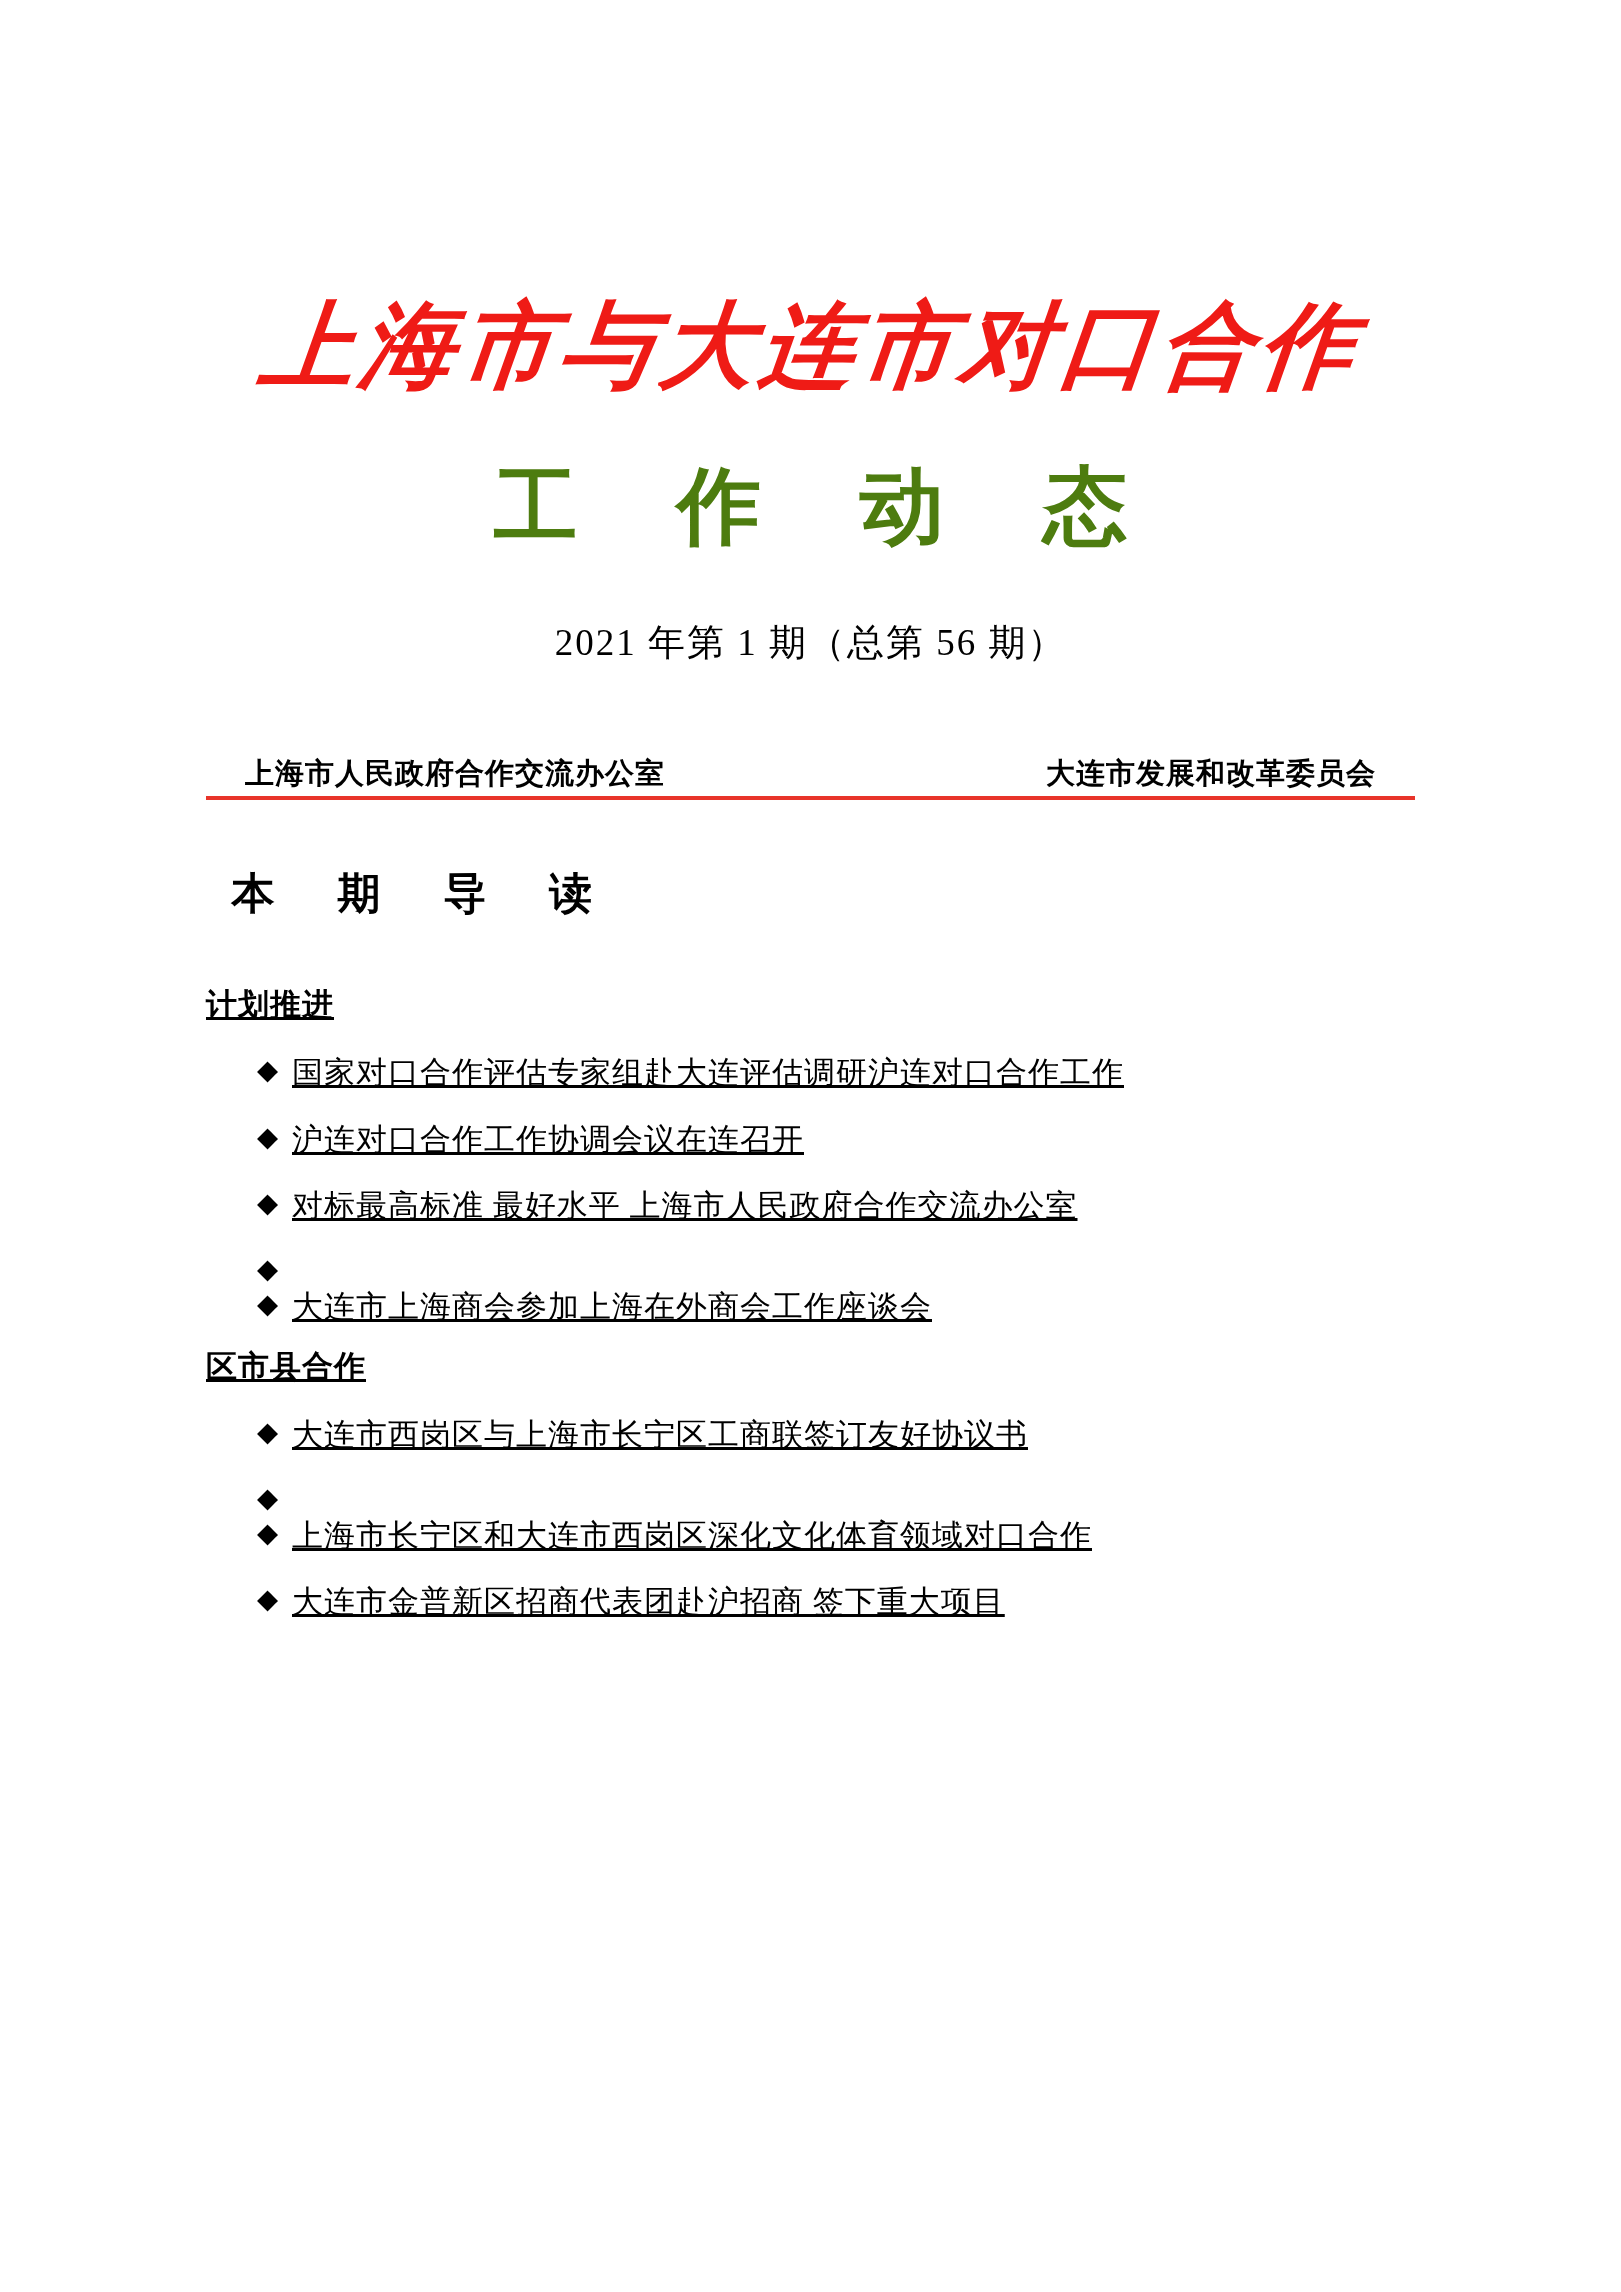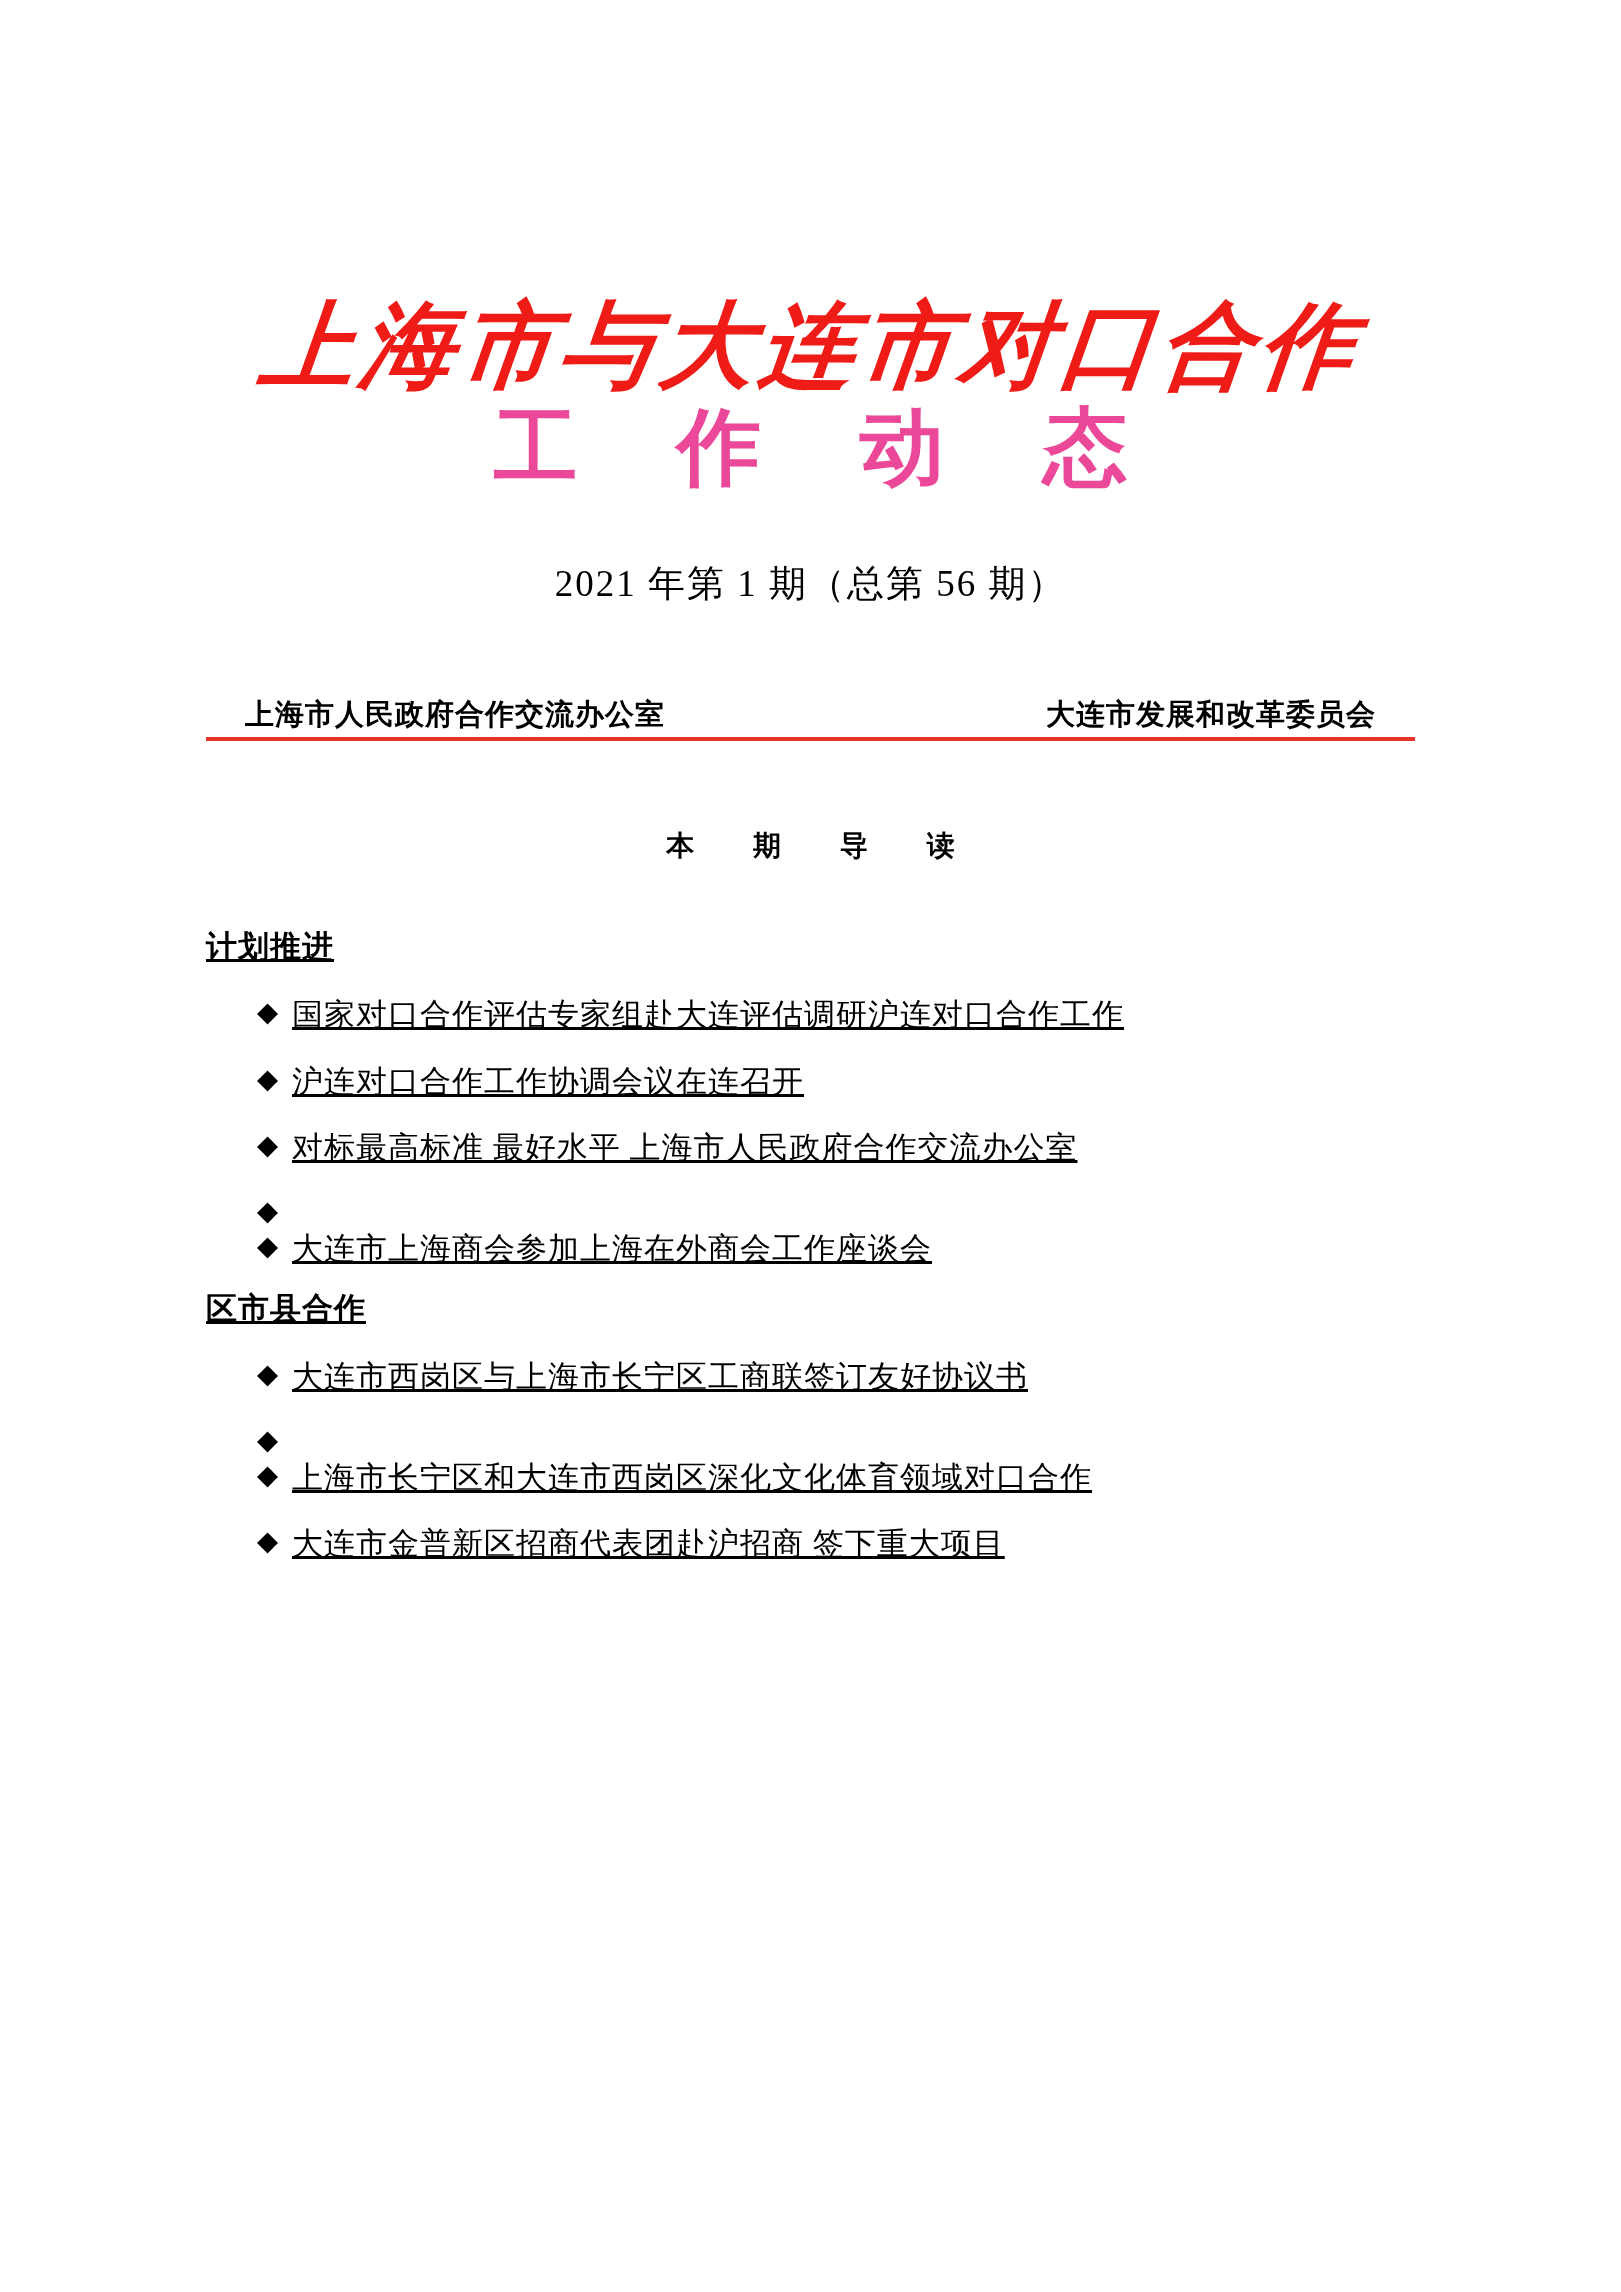--- a/index.html
+++ b/index.html
@@ -33,26 +33,27 @@
     font-family: "DejaVu Serif", "Liberation Serif", serif;
     font-size: 94px;
     font-weight: bold;
     font-style: italic;
     letter-spacing: 5.9px;
     line-height: 1.1;
     white-space: nowrap;
     transform: skewX(-6deg);
   }
   .masthead-line2 {
-    color: #ec4899;
+    color: #4d7c0f;
     font-family: "DejaVu Serif", "Liberation Serif", serif;
     font-size: 84px;
     font-weight: bold;
     letter-spacing: 35px;
     line-height: 1.2;
+    margin-top: 59px;
     padding-left: 35px;
     white-space: nowrap;
   }
   .issue-line {
     margin-top: 61px;
     font-size: 37px;
     letter-spacing: 2px;
     font-family: "Liberation Serif", "DejaVu Serif", serif;
   }
 
@@ -71,26 +72,26 @@
   .issuers .issuer-right { letter-spacing: 1px; }
   .red-rule {
     height: 3.9px;
     background: #e8342a;
     width: 100%;
     margin-top: 0px;
   }
 
   
   .contents-title {
-    text-align: center;
-    font-size: 28px;
+    text-align: left;
+    font-size: 43px;
     font-weight: bold;
     letter-spacing: 25.5px;
     padding-left: 25.5px;
-    margin-top: 86px;
+    margin-top: 65px;
     font-family: "Liberation Sans", "DejaVu Sans", sans-serif;
   }
 
   
   .sections {
     margin-top: 61px;
     text-decoration: underline;
   }
   .section {
     margin-bottom: 5.9px;

